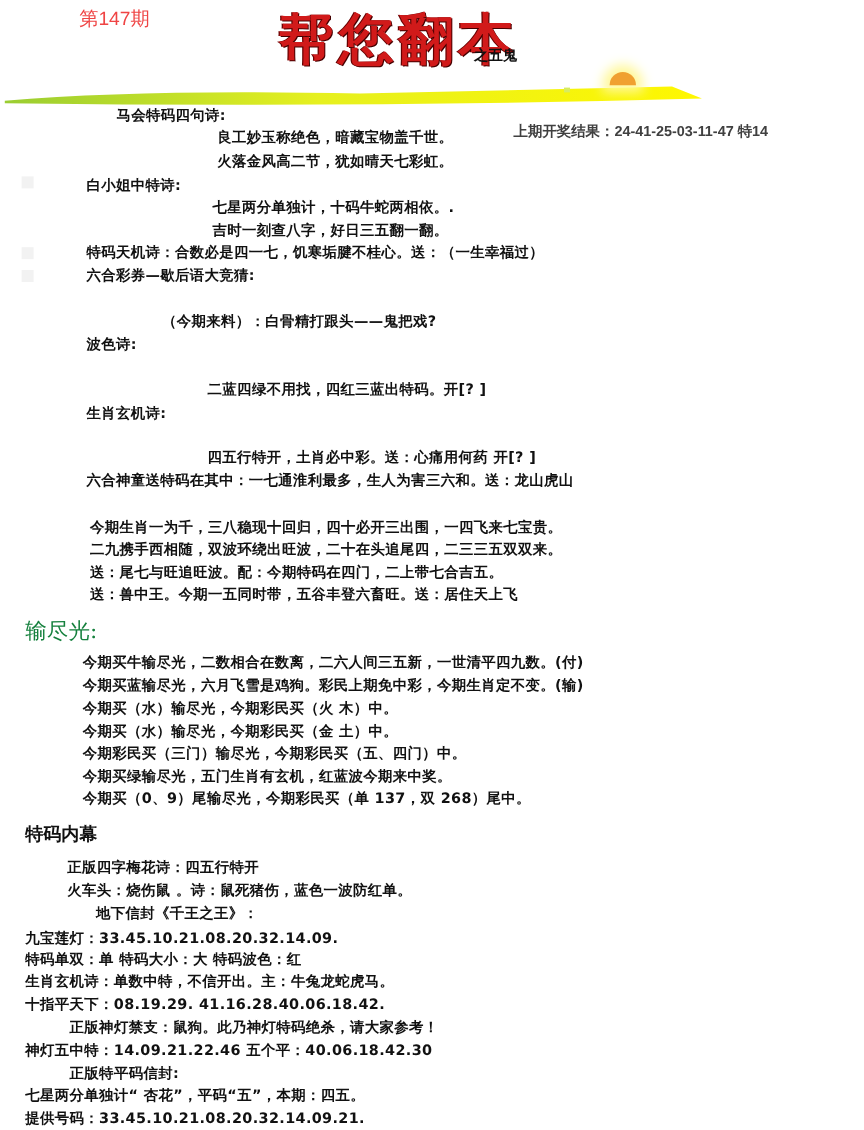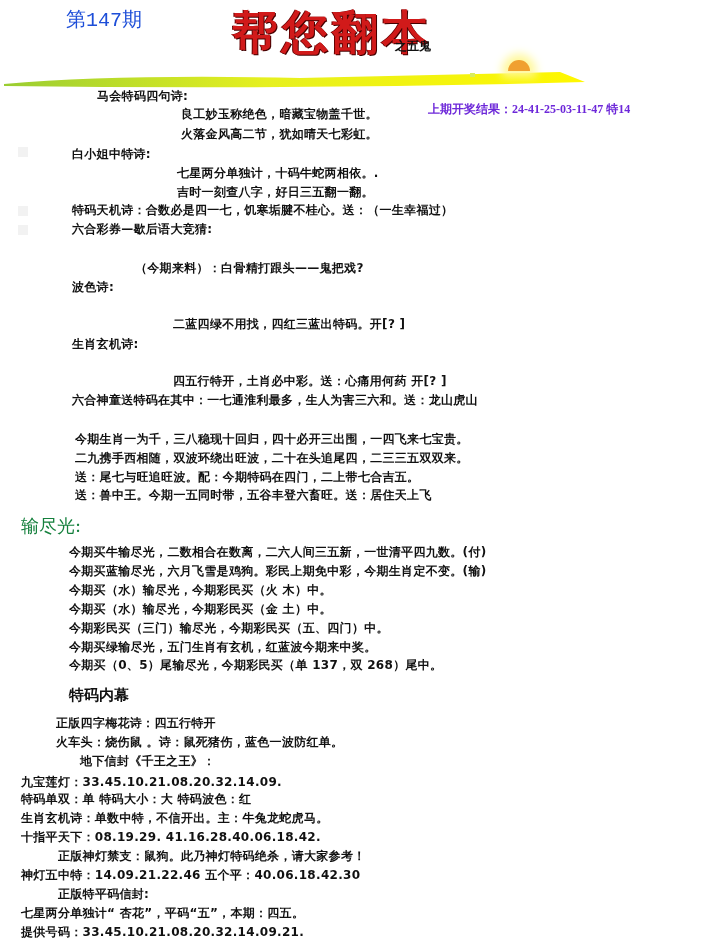--- a/index.html
+++ b/index.html
@@ -3,29 +3,29 @@
 <meta charset="utf-8">
 <style>
   html, body { margin: 0; padding: 0; background: #ffffff; }
   body {
     width: 720px; height: 942px; position: relative; overflow: hidden;
     font-family: "DejaVu Sans", "Liberation Sans", sans-serif;
     color: #111;
   }
   .abs { position: absolute; white-space: nowrap; }
   .b { font-weight: bold; font-size: 12px; letter-spacing: 0.3px; }
-  .issue { left: 66px; top: 6px; font-size: 20px; color: #1d4ed8; font-family: Liberation Mono, monospace; }
+  .issue { left: 66px; top: 6px; font-size: 16px; color: #ef4444; font-family: Liberation Sans, sans-serif; }
   .brand { left: 220px; top: 2px; font-size: 46px; font-weight: bold; color: #d11a1a;
            font-family: "DejaVu Serif", serif; letter-spacing: 4px;
            text-shadow: 1px 1px 0 #400, -1px 0 0 #600; margin-left: 12px; }
   .brand-sub { left: 395px; top: 38px; font-size: 12px; font-weight: bold; color: #111; font-family: "DejaVu Serif", serif; }
   .swoosh { left: 0; top: 70px; width: 600px; height: 20px; }
-  .result { left: 428px; top: 101px; font-size: 12px; font-weight: bold; color: #6d28d9; font-family: Liberation Serif, serif; }
+  .result { left: 428px; top: 101px; font-size: 12px; font-weight: bold; color: #404040; font-family: Liberation Sans, sans-serif; }
   .h-sec { font-size: 18px; font-weight: normal; color: #15803d; font-family: "DejaVu Serif", serif; }
-  .h-sec2 { font-size: 15px; font-weight: bold; color: #111; font-family: "DejaVu Serif", serif; margin-left: 48px; }
+  .h-sec2 { font-size: 15px; font-weight: bold; color: #111; font-family: "DejaVu Serif", serif; }
   .ghost { position: absolute; left: 18px; width: 10px; height: 10px; background: #f2f2f2; }
 </style>
 </head>
 <body>
 
 <div class="abs issue">第147期</div>
 <div class="abs brand">帮您翻本</div>
 <div class="abs brand-sub">之五鬼</div>
 <svg class="abs swoosh" viewBox="0 0 600 20" preserveAspectRatio="none">
   <defs>
@@ -66,21 +66,21 @@
 <div class="abs b" style="left:75px;top:469px">送：尾七与旺追旺波。配：今期特码在四门，二上带七合吉五。</div>
 <div class="abs b" style="left:75px;top:487px">送：兽中王。今期一五同时带，五谷丰登六畜旺。送：居住天上飞</div>
 
 <div class="abs h-sec" style="left:21px;top:514px">输尽光:</div>
 <div class="abs b" style="left:69px;top:544px">今期买牛输尽光，二数相合在数离，二六人间三五新，一世清平四九数。(付)</div>
 <div class="abs b" style="left:69px;top:563px">今期买蓝输尽光，六月飞雪是鸡狗。彩民上期免中彩，今期生肖定不变。(输)</div>
 <div class="abs b" style="left:69px;top:582px">今期买（水）输尽光，今期彩民买（火 木）中。</div>
 <div class="abs b" style="left:69px;top:601px">今期买（水）输尽光，今期彩民买（金  土）中。</div>
 <div class="abs b" style="left:69px;top:620px">今期彩民买（三门）输尽光，今期彩民买（五、四门）中。</div>
 <div class="abs b" style="left:69px;top:639px">今期买绿输尽光，五门生肖有玄机，红蓝波今期来中奖。</div>
-<div class="abs b" style="left:69px;top:657px">今期买（0、5）尾输尽光，今期彩民买（单 137，双 268）尾中。</div>
+<div class="abs b" style="left:69px;top:657px">今期买（0、9）尾输尽光，今期彩民买（单 137，双 268）尾中。</div>
 
 <div class="abs h-sec2" style="left:21px;top:686px">特码内幕</div>
 <div class="abs b" style="left:56px;top:715px">正版四字梅花诗：四五行特开</div>
 <div class="abs b" style="left:56px;top:734px">火车头：烧伤鼠 。诗：鼠死猪伤，蓝色一波防红单。</div>
 <div class="abs b" style="left:80px;top:753px">地下信封《千王之王》：</div>
 <div class="abs b" style="left:21px;top:774px">九宝莲灯：33.45.10.21.08.20.32.14.09.</div>
 <div class="abs b" style="left:21px;top:791px">特码单双：单  特码大小：大    特码波色：红</div>
 <div class="abs b" style="left:21px;top:810px">生肖玄机诗：单数中特，不信开出。主：牛兔龙蛇虎马。</div>
 <div class="abs b" style="left:21px;top:829px">十指平天下：08.19.29. 41.16.28.40.06.18.42.</div>
 <div class="abs b" style="left:58px;top:848px">正版神灯禁支：鼠狗。此乃神灯特码绝杀，请大家参考！</div>

